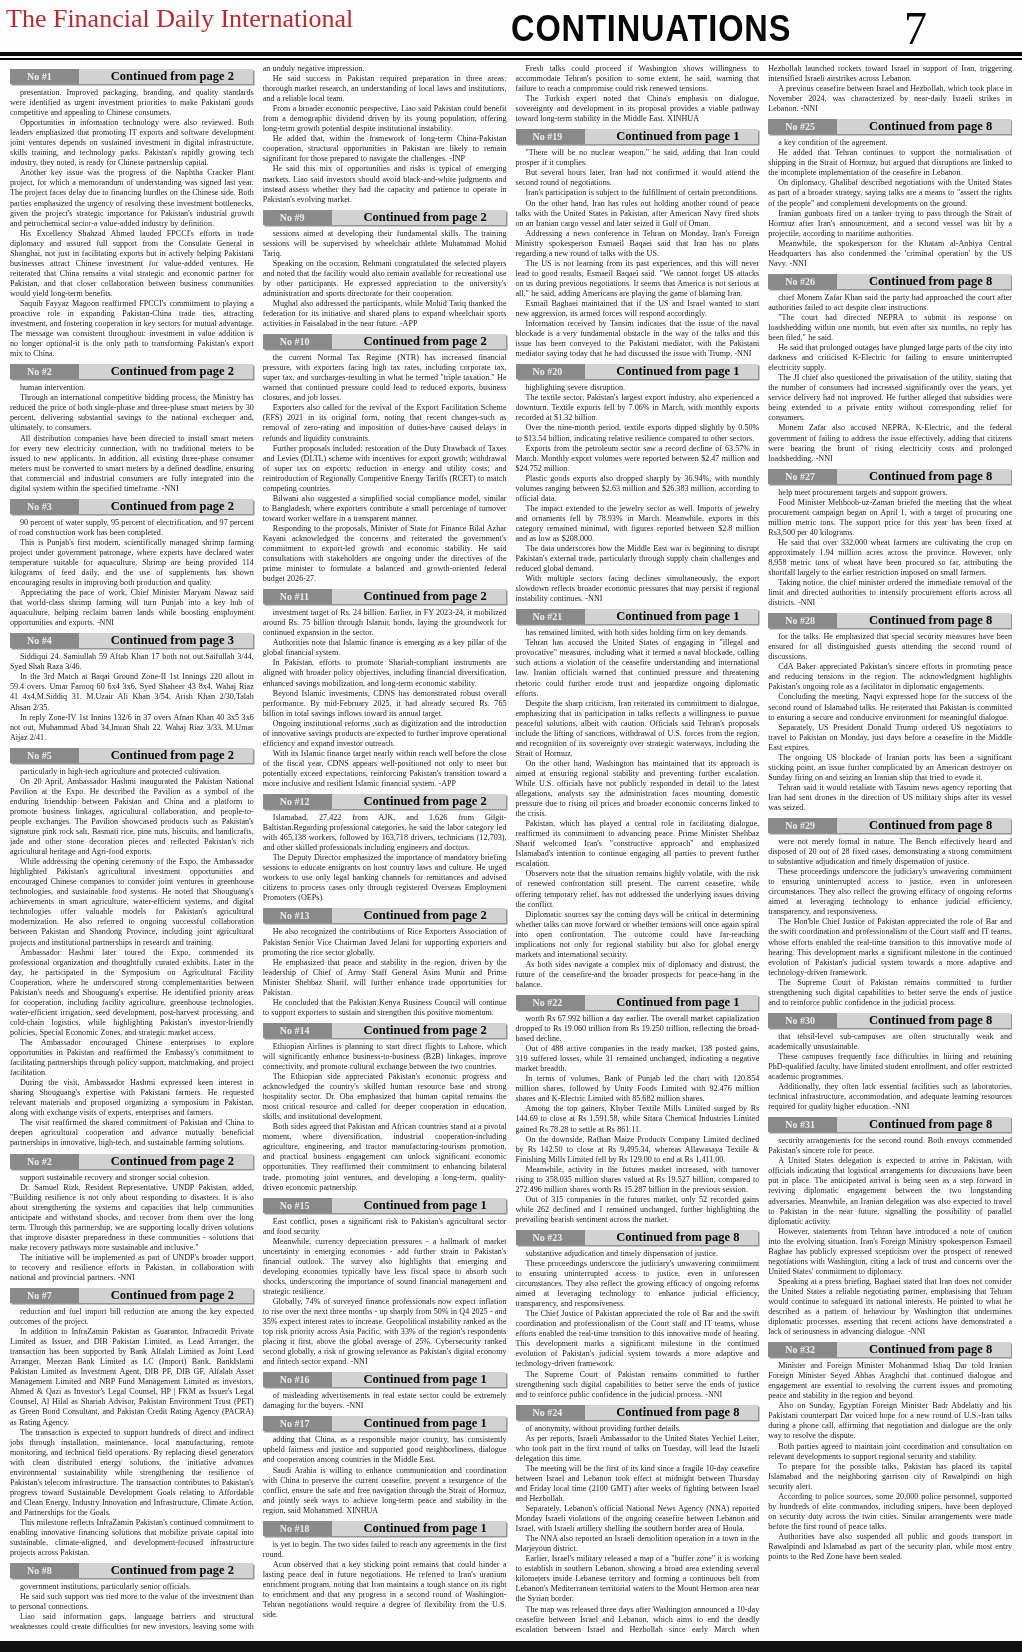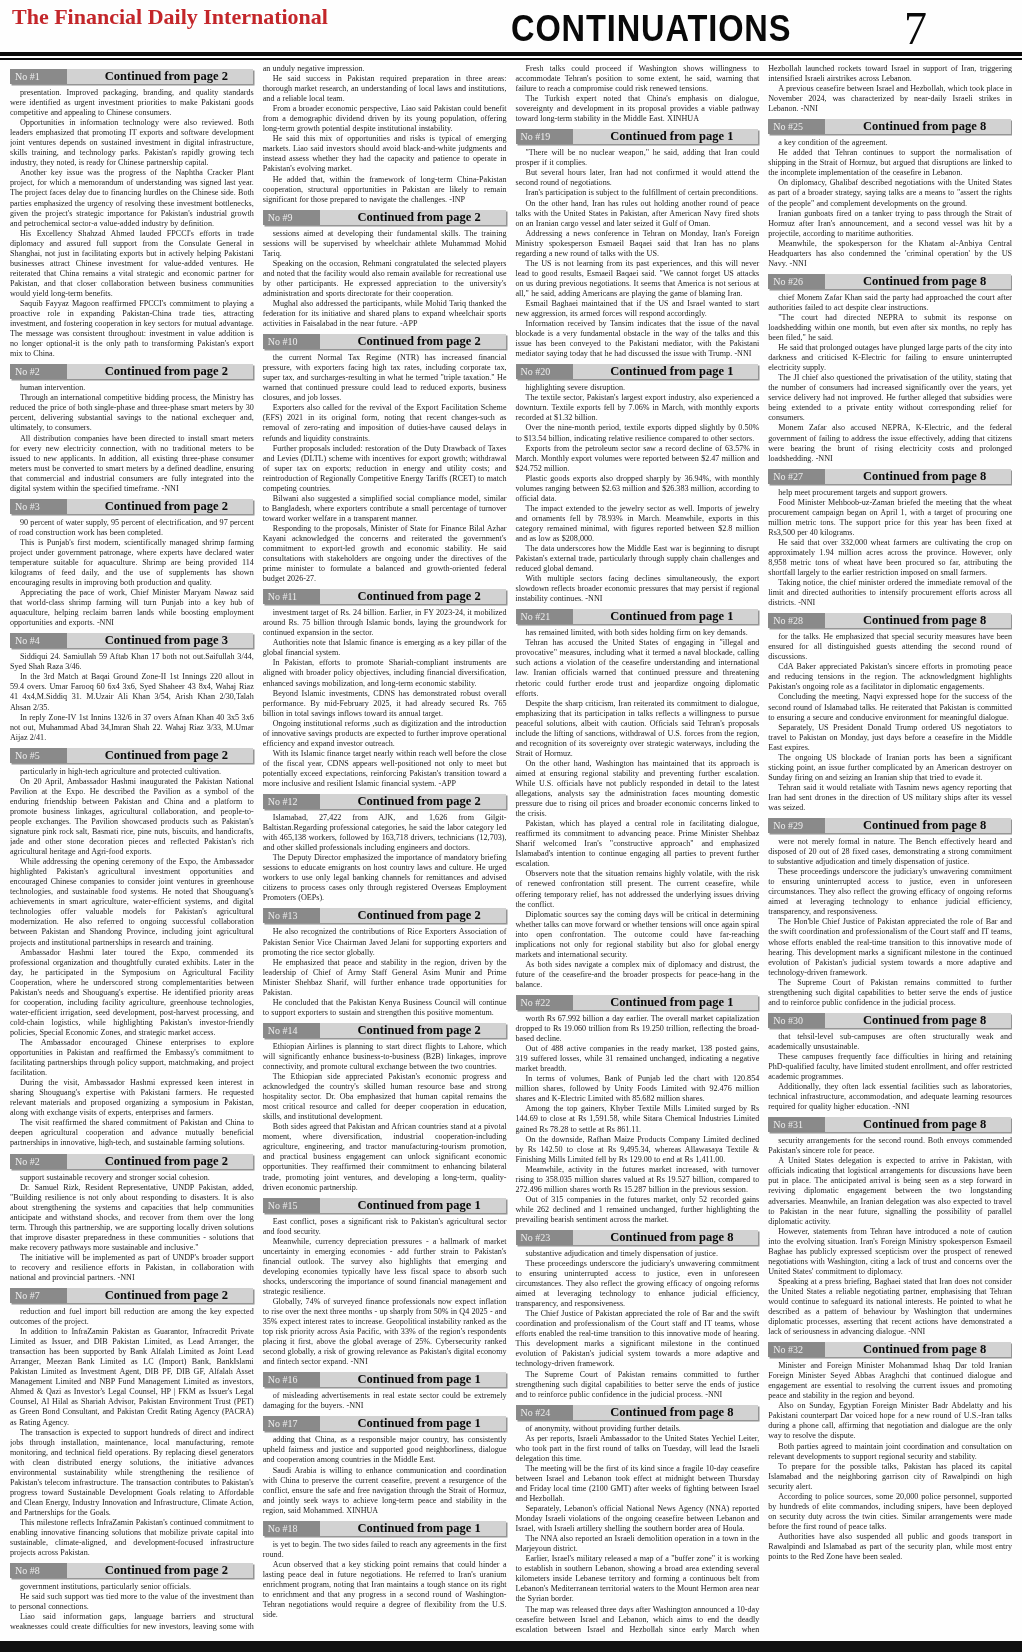--- a/index.html
+++ b/index.html
@@ -4,23 +4,23 @@
 <style>
   html,body { margin:0; padding:0; background:#e8e8e8; }
   .page {
     position:relative; width:1022px; height:1652px; margin:0 auto;
     background:#fefefe; overflow:hidden;
     font-family:"Liberation Serif", serif; color:#1c1c1c;
   }
   
   .hdr { position:relative; height:52px; }
   .paper-title {
-    position:absolute; left:12px; top:4px;
-    font-family:"Liberation Serif", serif; font-weight:bold;
-    font-size:22px; letter-spacing:0px; white-space:nowrap;
+    position:absolute; left:6px; top:4px;
+    font-family:"Liberation Serif", serif; font-weight:normal;
+    font-size:26px; letter-spacing:0px; white-space:nowrap;
   }
   .paper-date {
     position:absolute; left:88px; top:36px;
     font-family:"Liberation Sans", sans-serif; font-weight:bold;
     font-size:11px; color:#111;margin-top:35px;
   }
   .section-title {
     position:absolute; left:493px; top:8px; width:300px; text-align:center;
     font-family:"Liberation Sans", sans-serif; font-weight:bold;
     font-size:37px; color:#0a0a0a; transform:scaleX(0.88); transform-origin:center;
@@ -42,22 +42,22 @@
   }
   .columns p { margin:0; text-indent:10px; word-spacing:0.2px; }
   .article { display:block; }
   .bar {
     display:flex; align-items:stretch; height:15px; margin:5px 1px 4px 0;
     box-shadow:1.5px 1.5px 0 rgba(60,60,60,0.55);
     break-inside:avoid; -webkit-column-break-inside:avoid;
   }
   .tag {
     background:#8a8a8a; color:#efefef; width:52px; flex:0 0 52px;
-    font-weight:normal; font-size:10px; line-height:15px; text-indent:0;
-    padding-left:5px; font-family:"Liberation Serif", serif;
+    font-weight:bold; font-size:10px; line-height:15px; text-indent:0;
+    padding-left:17px; font-family:"Liberation Serif", serif;
   }
   .cont {
     flex:1; background:#d2d2d2; color:#0a0a0a; text-align:center;
     font-weight:bold; font-size:12.5px; line-height:15px;
     font-family:"Liberation Serif", serif;
     padding-left:13px;
   }
   .bottom-bar { position:absolute; left:0; bottom:0; width:1022px; height:11px; background:#101010; }
 </style>
 </head>
@@ -148,22 +148,22 @@
       <section class="article">
         <div class="bar">
           <span class="tag">No #8</span>
           <span class="cont">Continued from page 2</span>
         </div>
         <p>government institutions, particularly senior officials.</p>
         <p>He said such support was tied more to the value of the investment than to personal connections.</p>
         <p>Liao said information gaps, language barriers and structural weaknesses could create difficulties for new investors, leaving some with an unduly negative impression.</p>
         <p>He said success in Pakistan required preparation in three areas: thorough market research, an understanding of local laws and institutions, and a reliable local team.</p>
         <p>From a broader economic perspective, Liao said Pakistan could benefit from a demographic dividend driven by its young population, offering long-term growth potential despite institutional instability.</p>
+        <p>He added that, within the framework of long-term China-Pakistan cooperation, structural opportunities in Pakistan are likely to remain significant for those prepared to navigate the challenges. -INP</p>
         <p>He said this mix of opportunities and risks is typical of emerging markets. Liao said investors should avoid black-and-white judgments and instead assess whether they had the capacity and patience to operate in Pakistan's evolving market.</p>
-        <p>He added that, within the framework of long-term China-Pakistan cooperation, structural opportunities in Pakistan are likely to remain significant for those prepared to navigate the challenges. -INP</p>
       </section>
       <section class="article">
         <div class="bar">
           <span class="tag">No #9</span>
           <span class="cont">Continued from page 2</span>
         </div>
         <p>sessions aimed at developing their fundamental skills. The training sessions will be supervised by wheelchair athlete Muhammad Mohid Tariq.</p>
         <p>Speaking on the occasion, Rehmani congratulated the selected players and noted that the facility would also remain available for recreational use by other participants. He expressed appreciation to the university's administration and sports directorate for their cooperation.</p>
         <p>Mughal also addressed the participants, while Mohid Tariq thanked the federation for its initiative and shared plans to expand wheelchair sports activities in Faisalabad in the near future. -APP</p>
       </section>

